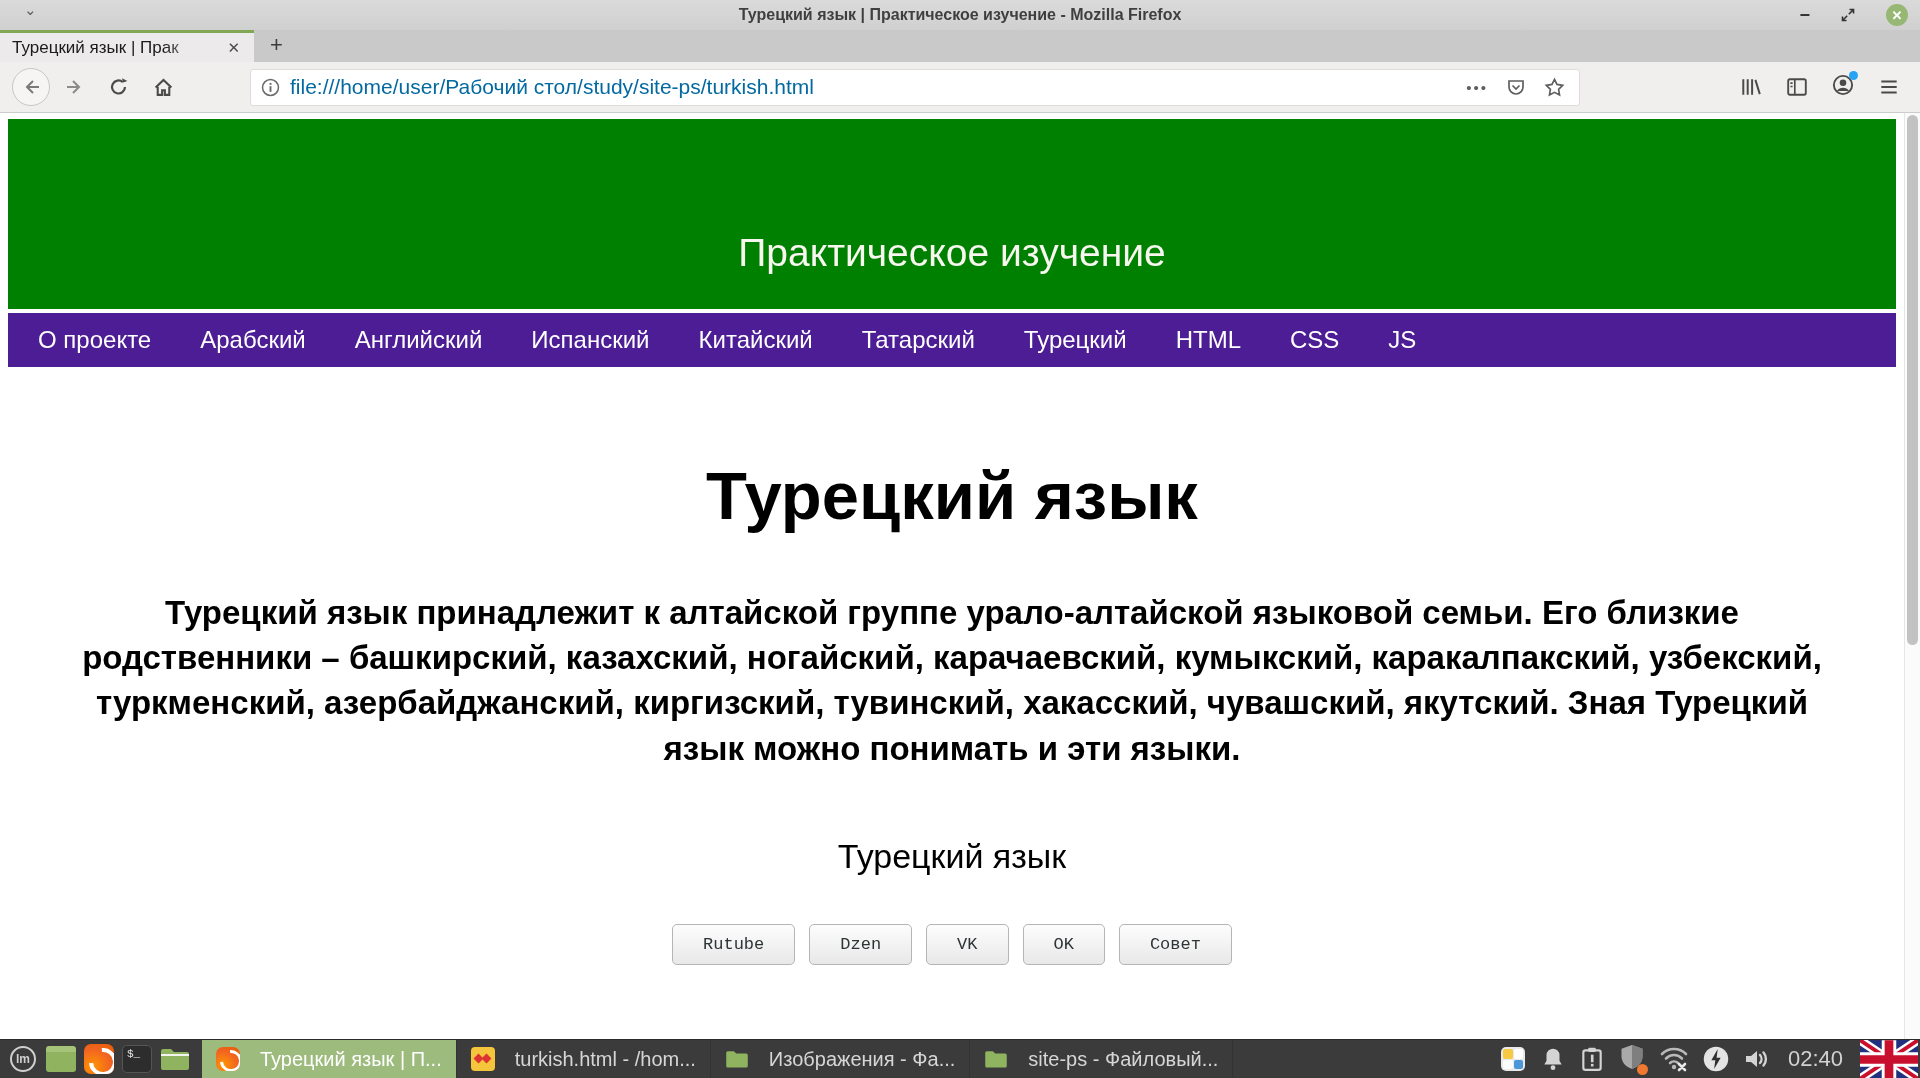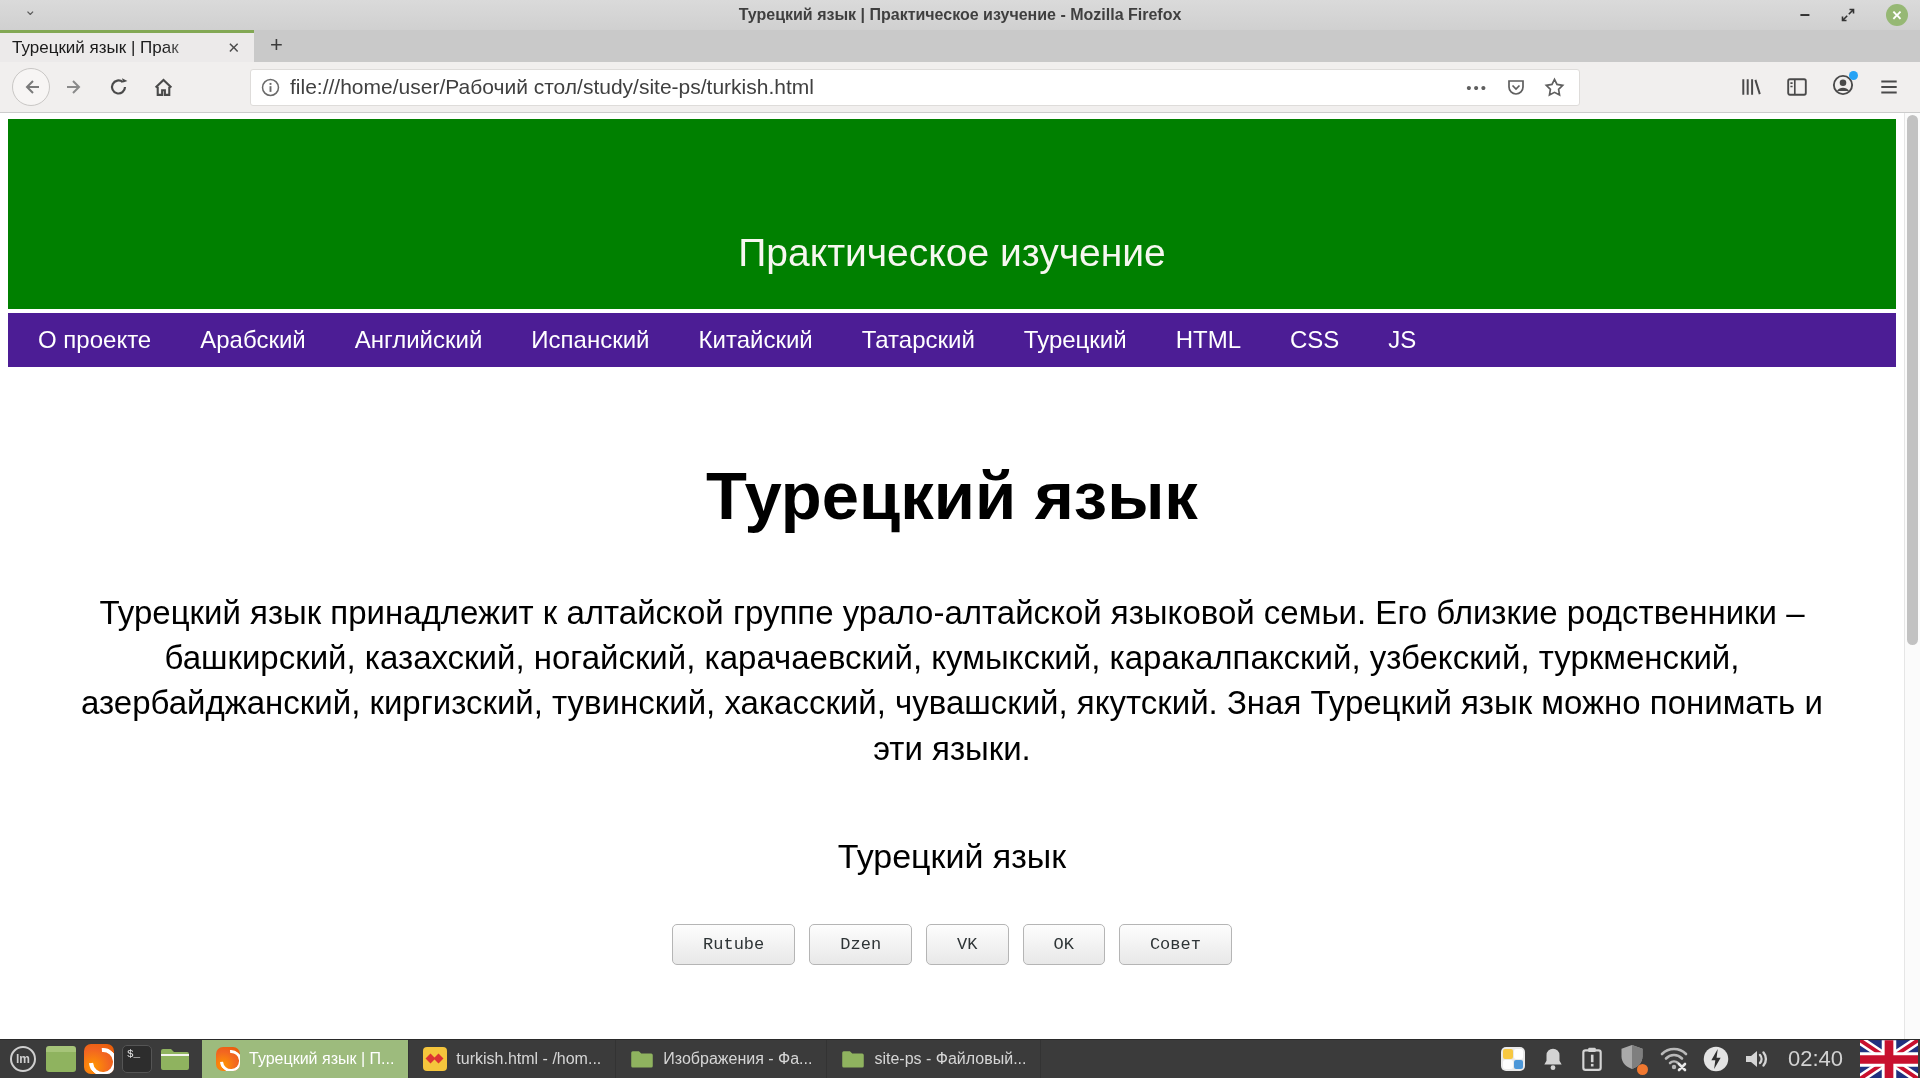--- a/index.html
+++ b/index.html
@@ -29,60 +29,60 @@
   .newtab { color:#3c3c3c; font-size:22px; font-weight:400; padding:0 16px 4px 16px; }
 
   
   .toolbar { height:51px; background:#f1efee; border-bottom:1px solid #ccc;
              display:flex; align-items:center; padding:0 12px; flex:0 0 auto; }
   .nav-btn { width:38px; height:38px; display:flex; align-items:center; justify-content:center; margin-right:6px; }
   .nav-btn.circled { border:1px solid #c9c7c5; border-radius:50%; background:#f7f5f4; }
   .urlbar { display:flex; align-items:center; width:1330px; height:37px; margin-left:62px;
             background:#fff; border:1px solid #dedcda; border-radius:3px; padding:0 10px; }
   .urlbar .info-icon { margin-right:10px; flex:0 0 auto; }
-  .url-text { flex:1; font-size:21px; color:#404040; white-space:nowrap; overflow:hidden; }
+  .url-text { flex:1; font-size:21px; color:#0369a1; white-space:nowrap; overflow:hidden; }
   .url-actions { display:flex; align-items:center; gap:18px; padding-right:4px; }
   .dots { color:#5f5f5f; font-size:15px; letter-spacing:2px; }
   .tb-right { margin-left:auto; display:flex; align-items:center; gap:24px; padding-right:8px; }
   .acct-wrap { position:relative; }
   .acct-dot { position:absolute; top:-3px; right:-4px; width:9px; height:9px; border-radius:50%; background:#27a3f5; }
 
   
   .viewport { position:relative; flex:1 1 auto; background:#fff; overflow:hidden; }
   .page-content { margin-right:16px; }
   .banner { margin:6px 8px 0 8px; height:190px; background:#008000;
             display:flex; justify-content:center; align-items:flex-end; padding-bottom:34px; }
   .banner-title { color:#f7f7f0; font-size:39px; font-weight:400; }
   .site-nav { margin:4px 8px 0 8px; height:54px; background:#4c1d95; display:flex; align-items:center;
               padding-left:30px; gap:49px; }
   .site-nav a { color:#fff; font-size:24px; text-decoration:none; white-space:nowrap; }
   .page-h1 { margin-top:90px; text-align:center; font-size:67px; font-weight:bold; color:#000; }
   .page-para { margin:56px auto 0 auto; width:1790px; text-align:center; font-size:33px;
-               line-height:1.37; color:#000; }
+               line-height:1.37; color:#000;font-weight:bold; }
   .page-h3 { margin-top:66px; text-align:center; font-size:34px; font-weight:400; color:#000; }
   .btn-row { margin-top:48px; display:flex; justify-content:center; gap:14px; }
   .gtk-btn { background:linear-gradient(#fdfdfd,#e8e8e8); border:1px solid #b5b5b5; border-radius:5px;
              padding:10px 30px; font-size:17px; color:#2e3436; font-family:Liberation Mono, monospace; }
 
   
   .scrollbar { position:absolute; top:0; right:0; bottom:0; width:16px; background:#fbfbfb;
                border-left:1px solid #e6e6e6; }
   .scroll-thumb { position:absolute; top:2px; left:2px; right:2px; height:530px;
                   background:#c2c2c2; border-radius:7px; }
 
   
   .taskbar { height:39px; background:#3b3b3b; border-top:1px solid #2a2a2a;
              display:flex; align-items:center; flex:0 0 auto; padding-left:4px; }
   .launcher { width:38px; height:39px; display:flex; align-items:center; justify-content:center; flex:0 0 auto; }
   .mint-ring { width:26px; height:26px; border:2px solid #cfcfcf; border-radius:50%;
                display:flex; align-items:center; justify-content:center; color:#cfcfcf;
                font-size:12px; font-weight:bold; }
   .winlist { display:flex; height:100%; margin-left:8px; }
-  .win-btn { display:flex; align-items:center; gap:9px; padding:0 14px; height:100%;
-             border-right:1px solid #333; color:#d6d6d6; font-size:16px; white-space:nowrap; }
+  .win-btn { display:flex; align-items:center; gap:20px; padding:0 14px; height:100%;
+             border-right:1px solid #333; color:#d6d6d6; font-size:20px; white-space:nowrap; }
   .win-btn.active { background:#9dbb7d; color:#fff; }
   .tray { margin-left:auto; display:flex; align-items:center; gap:13px; padding-right:2px; }
   .tray-clock { color:#d2d2d2; font-size:22px; margin:0 4px 0 2px; }
   .flag { width:58px; height:39px; flex:0 0 auto; }
 
   
   .ffx { width:30px; height:30px; border-radius:7px;
          background:radial-gradient(circle at 30% 75%, #ff9500 0%, #f26522 55%, #e65c00 100%);
          position:relative; overflow:hidden; flex:0 0 auto; }
   .ffx::before { content:""; position:absolute; left:5px; top:4px; width:20px; height:20px;

